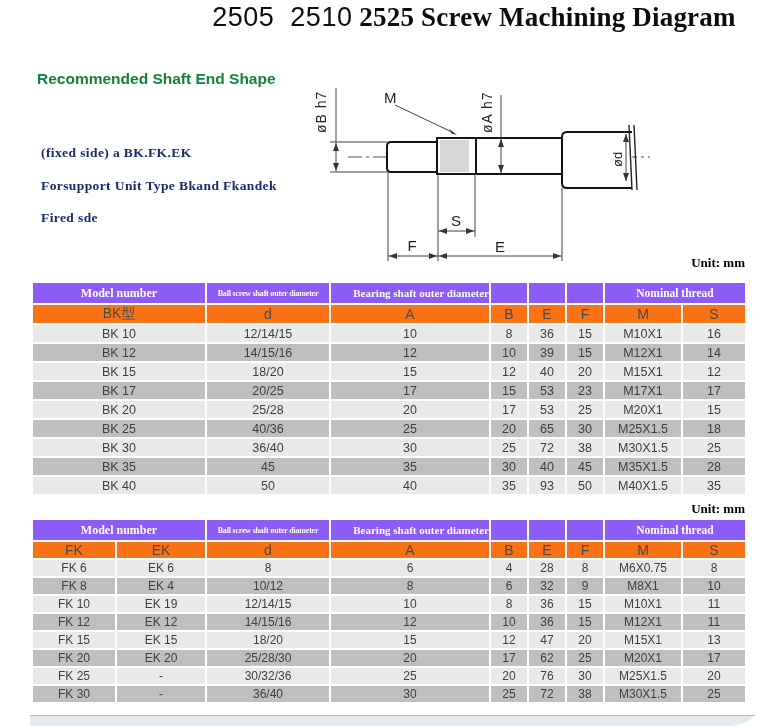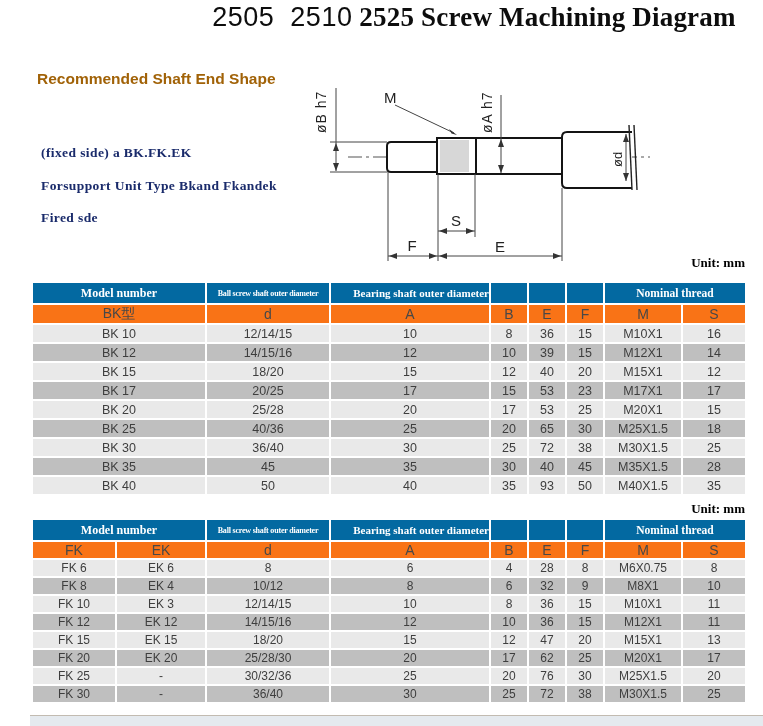--- a/index.html
+++ b/index.html
@@ -1,47 +1,47 @@
 <!DOCTYPE html>
 <html><head>
 <meta charset="utf-8">
 <style>
   html,body{margin:0;padding:0;background:#fff;}
   .page{position:relative;width:763px;height:726px;background:#ffffff;overflow:hidden;
-        font-family:"Liberation Sans",sans-serif;}
+        font-family:"Liberation Sans",sans-serif;border-radius:32px;}
 
   
   .title{position:absolute;top:2px;left:0;right:0;padding-left:185px;text-align:center;
          color:#0d0d0d;white-space:pre;}
   .title-num{font-family:"Liberation Sans",sans-serif;font-size:27px;font-weight:400;letter-spacing:.5px;}
   .title-main{font-family:"Liberation Serif",serif;font-size:27px;font-weight:700;letter-spacing:.2px;}
 
   
-  .lp-heading{position:absolute;left:37px;top:70px;font-size:15.5px;font-weight:700;color:#a16207;}
+  .lp-heading{position:absolute;left:37px;top:70px;font-size:15.5px;font-weight:700;color:#15803d;}
   .lp-line{position:absolute;left:41px;font-family:"Liberation Serif",serif;font-weight:700;
            font-size:13.5px;color:#1a2b6b;letter-spacing:.4px;}
   .lp-l0{top:110px}.lp-l1{top:145px}.lp-l2{top:178px}.lp-l3{top:210px}
 
   
   .drawing{position:absolute;left:300px;top:55px;}
   .dim-text{font-family:"Liberation Sans",sans-serif;fill:#222;}
 
   
   .unit{position:absolute;right:18px;font-family:"Liberation Serif",serif;font-weight:700;
         font-size:13px;color:#000;}
   .unit1{top:255px}.unit2{top:501px}
 
   
   .dtable{position:absolute;left:33px;width:712px;border-collapse:separate;border-spacing:0;
           table-layout:fixed;}
   .tbl1{top:283px}.tbl2{top:520px}
   .dtable th,.dtable td{padding:0;margin:0;text-align:center;vertical-align:middle;
           border-right:2px solid #fff;border-bottom:2px solid #fff;overflow:hidden;}
   .dtable th:last-child,.dtable td:last-child{border-right:none;}
-  .hrow th{background:#0369a1;color:#ffffff;font-family:"Liberation Serif",serif;font-weight:700;
+  .hrow th{background:#8b5cf6;color:#ffffff;font-family:"Liberation Serif",serif;font-weight:700;
            height:20px;white-space:nowrap;}
   .hrow .h-model{font-size:12px;}
   .hrow .h-ball{font-size:8px;letter-spacing:-.2px;}
   .hrow .h-bearing{font-size:11px;text-align:right;}
   .hrow .h-nominal{font-size:11.5px;}
   .srow td{background:#f97316;color:#484848;font-size:14px;height:17px;}
   .tbl2 .srow td{height:16px;}
   .dtable tbody td{color:#3e3e3e;font-size:12.5px;height:17px;}
   .tbl2 tbody td{height:16px;font-size:12px;}
   .dtable tbody tr:nth-child(odd) td{background:#e9e9e9;}
@@ -300,21 +300,21 @@
           <td>10/12</td>
           <td>8</td>
           <td>6</td>
           <td>32</td>
           <td>9</td>
           <td>M8X1</td>
           <td>10</td>
         </tr>
         <tr>
           <td>FK 10</td>
-          <td>EK 3</td>
+          <td>EK 19</td>
           <td>12/14/15</td>
           <td>10</td>
           <td>8</td>
           <td>36</td>
           <td>15</td>
           <td>M10X1</td>
           <td>11</td>
         </tr>
         <tr>
           <td>FK 12</td>

